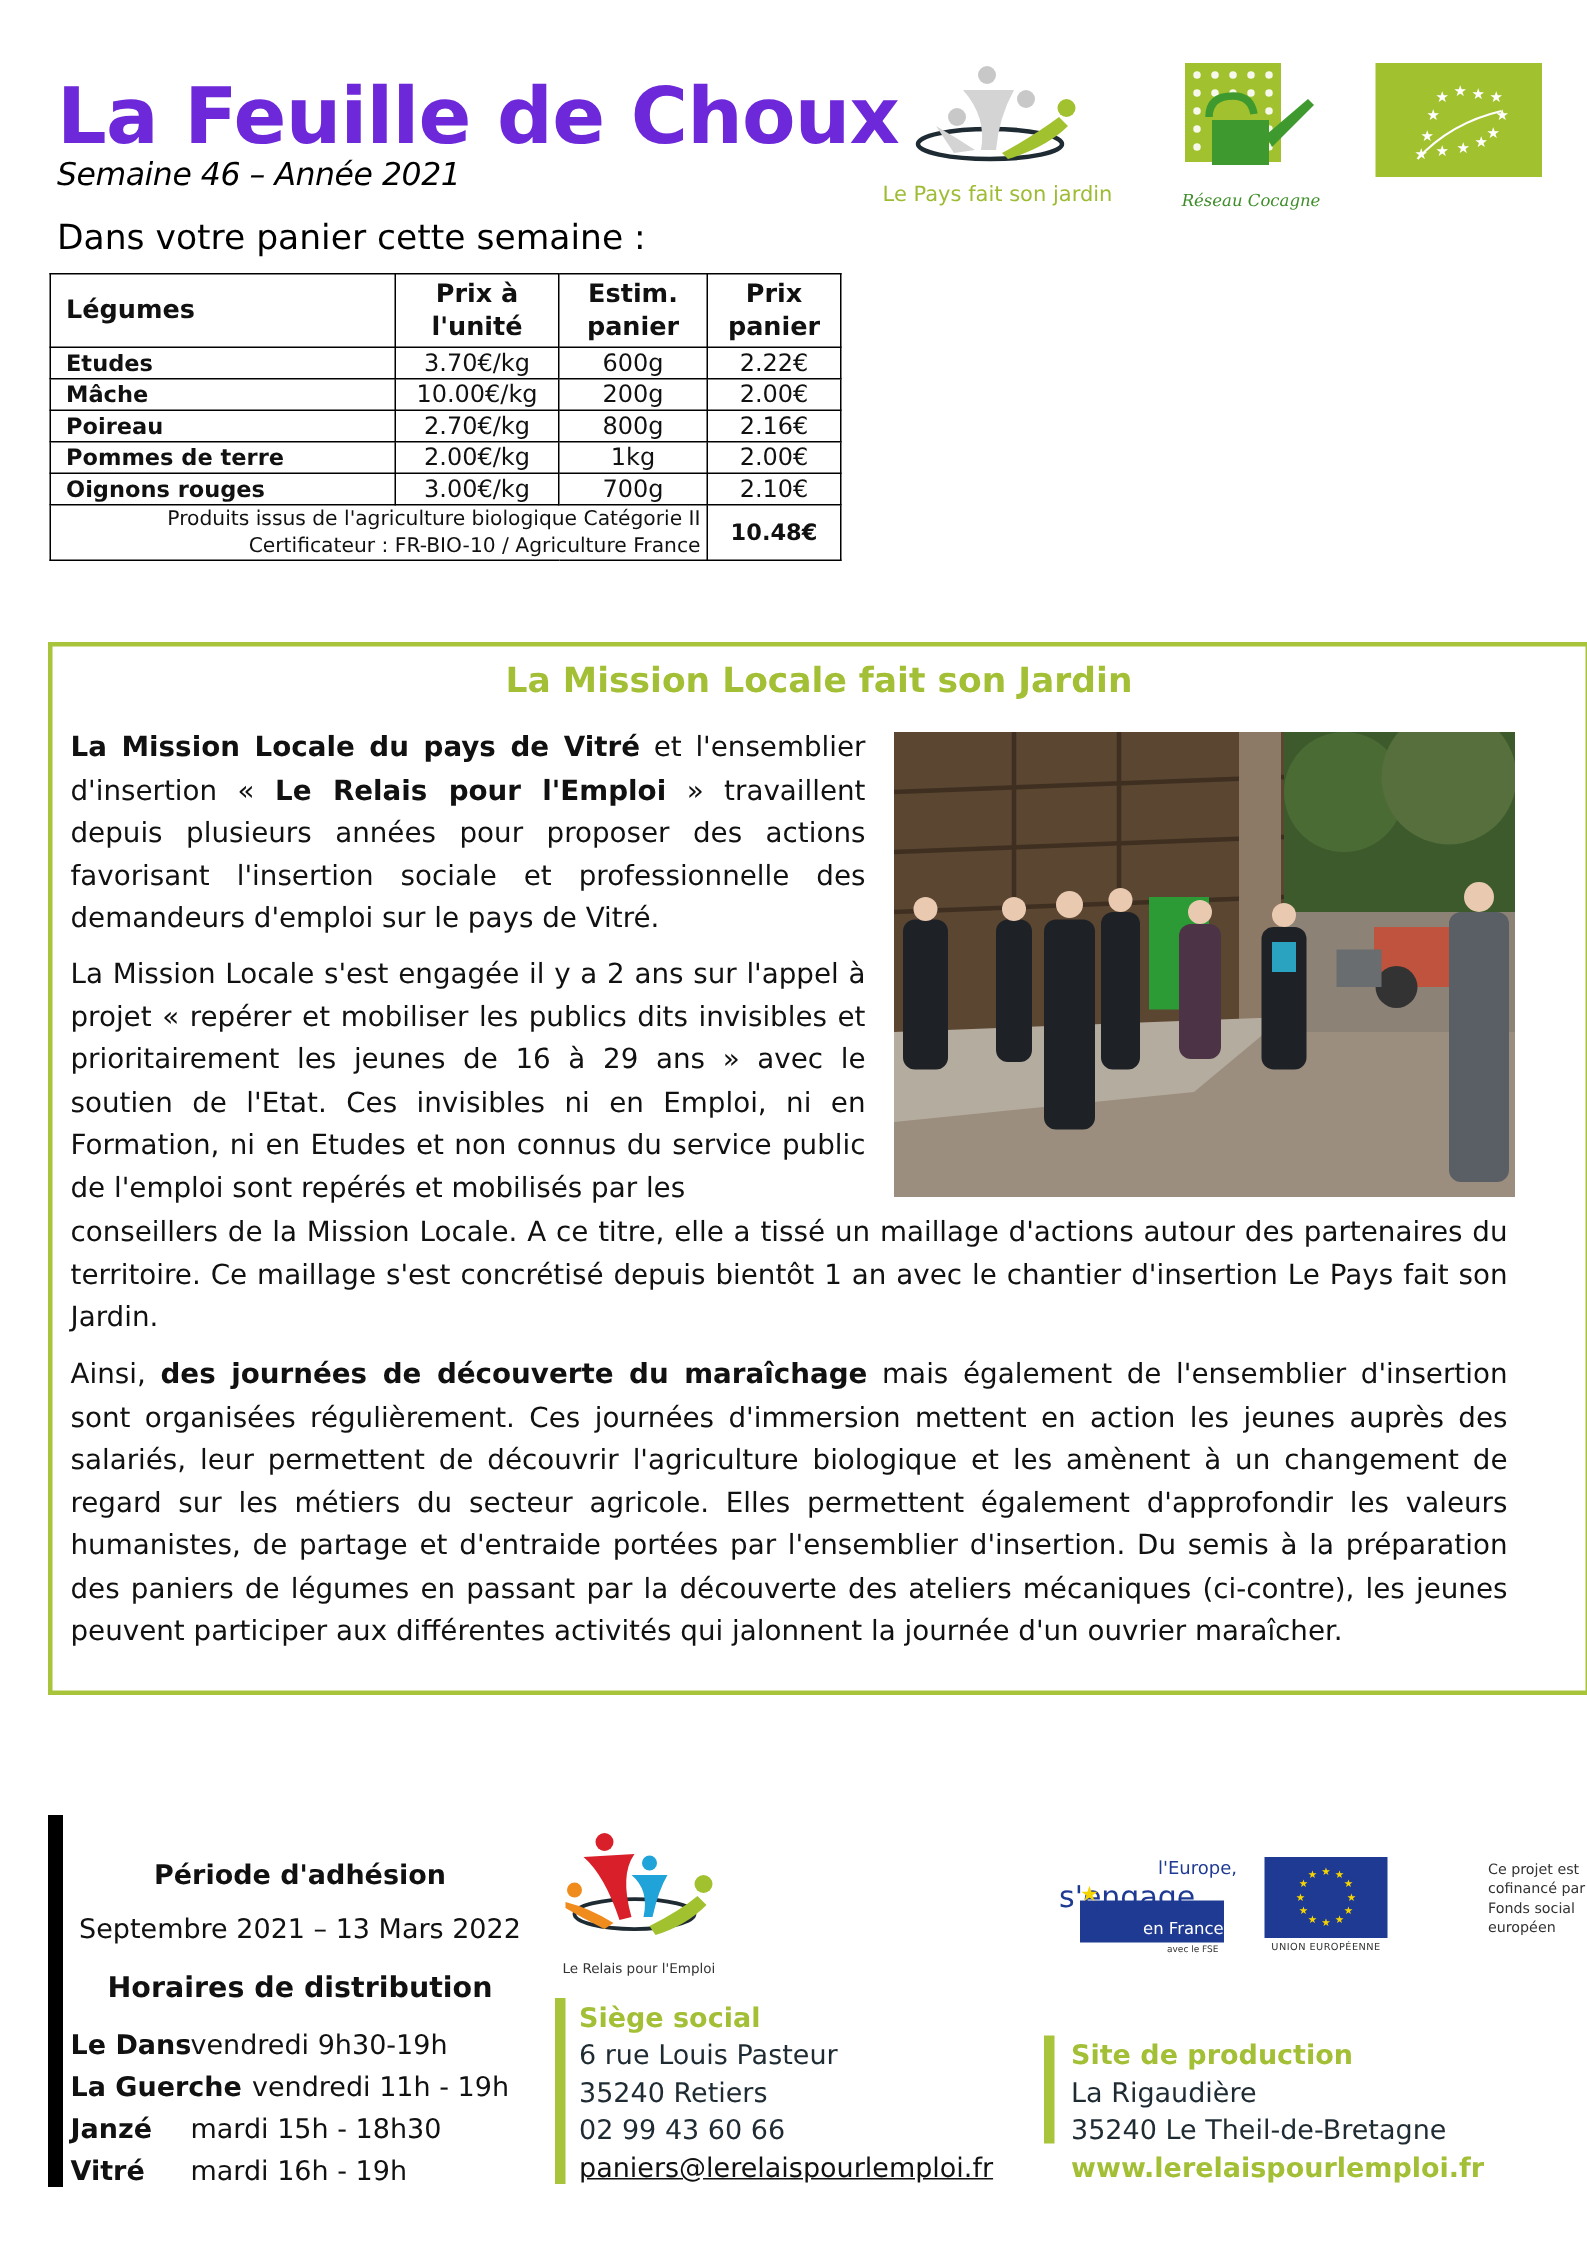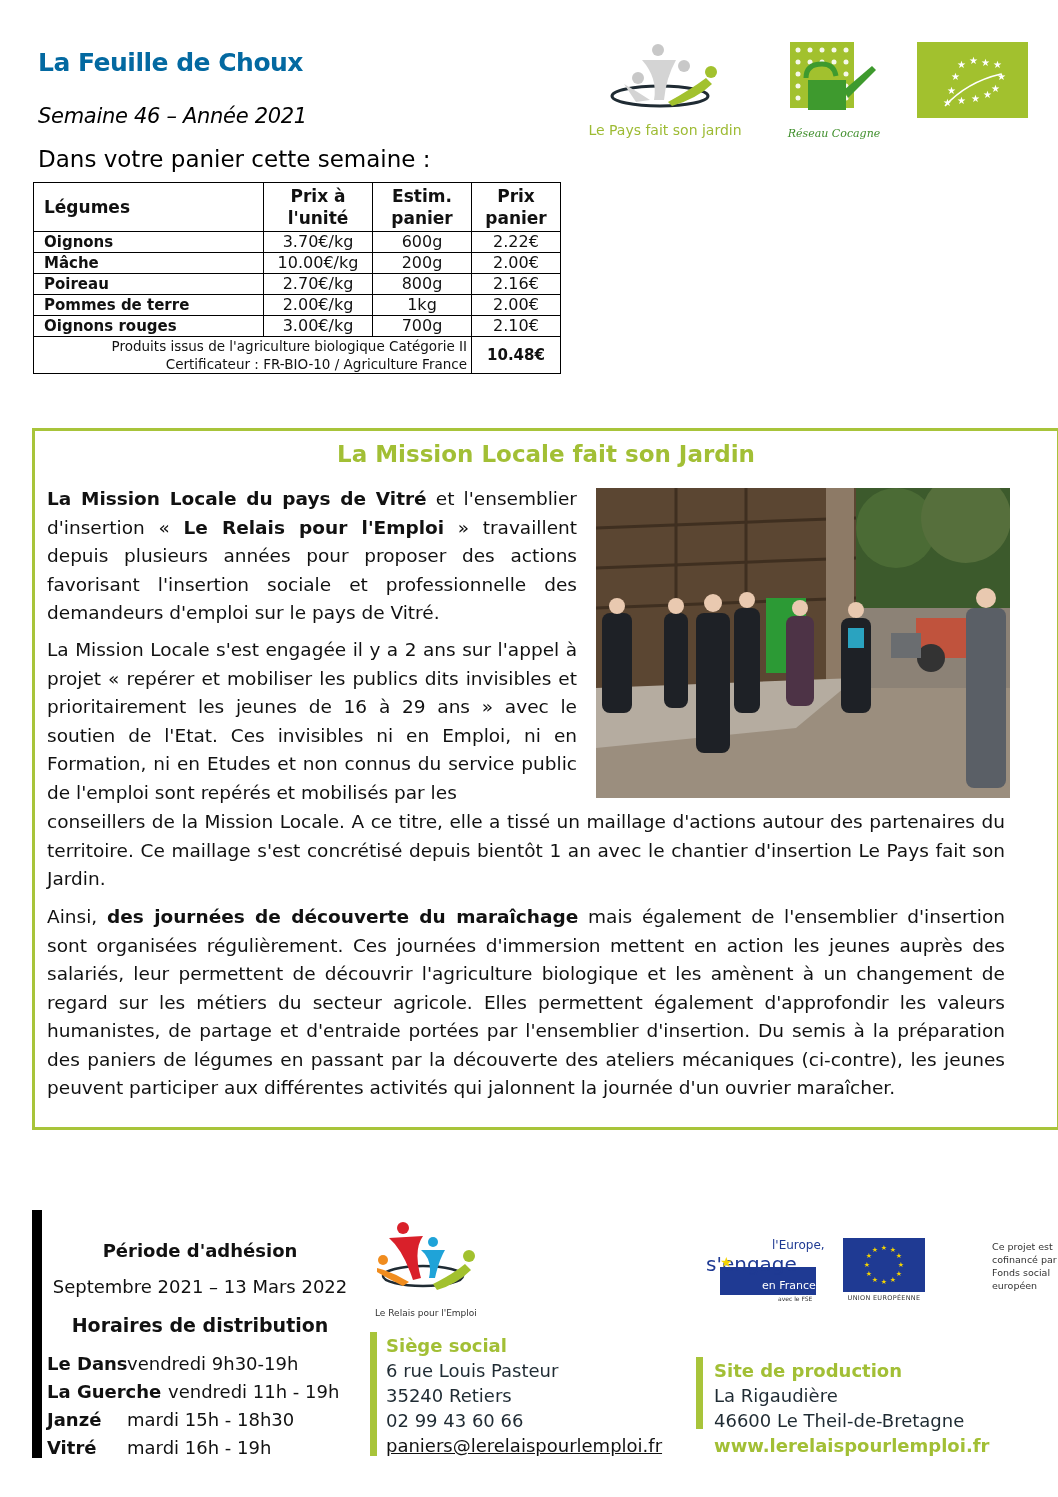--- a/index.html
+++ b/index.html
@@ -1,21 +1,21 @@
 <!DOCTYPE html>
 <html><head>
 <meta charset="utf-8">
 <style>
   html, body { margin: 0; padding: 0; background: #ffffff; }
   body { width: 1058px; height: 1497px; position: relative; overflow: hidden;
          font-family: "DejaVu Sans", sans-serif; color: #111; }
   .abs { position: absolute; }
 
   
-  .title { left: 38px; top: 48px; font-size: 25px; font-weight: bold; letter-spacing: -0.5px; color: #0369a1; }
+  .title { left: 38px; top: 48px; font-size: 52px; font-weight: bold; letter-spacing: -0.5px; color: #6d28d9; }
   .subtitle { left: 38px; top: 104px; font-size: 21px; font-style: italic; color: #000; letter-spacing: -0.3px; }
   .basket-heading { left: 38px; top: 146px; font-size: 23px; color: #000; }
 
   
   .logo-pays { left: 580px; top: 38px; width: 170px; height: 100px; text-align: center; }
   .logo-pays .caption { position: absolute; left: 0; right: 0; bottom: 0; font-size: 14px; color: #9dbb33; }
   .logo-reseau { left: 786px; top: 42px; width: 96px; height: 96px; }
   .logo-reseau .caption { position: absolute; left: 0; right: 0; bottom: -2px; font-size: 11px; font-style: italic; color: #3e8e2a; text-align: center; font-family: "DejaVu Serif", serif; }
   .logo-bio { left: 917px; top: 42px; width: 111px; height: 76px; background: #a2c12e; }
 
@@ -134,21 +134,21 @@
 
 <table class="veg">
   <tbody>
       <tr>
     <th class="left" style="width:215px">Légumes</th>
     <th style="width:100px">Prix à l'unité</th>
     <th style="width:90px">Estim. panier</th>
     <th style="width:80px">Prix panier</th>
   </tr>
   <tr>
-    <td class="name">Oignons</td>
+    <td class="name">Etudes</td>
     <td class="c">3.70€/kg</td>
     <td class="c">600g</td>
     <td class="c">2.22€</td>
   </tr>
   <tr>
     <td class="name">Mâche</td>
     <td class="c">10.00€/kg</td>
     <td class="c">200g</td>
     <td class="c">2.00€</td>
   </tr>
@@ -321,15 +321,15 @@
     </svg>
   </div>
   <div class="eu-caption">UNION EUROPÉENNE</div>
 </div>
 <div class="abs fse-text">Ce projet est cofinancé par le Fonds social européen</div>
 
 <div class="abs prod-bar"></div>
 <div class="abs contact prod">
   <div class="head">Site de production</div>
   <div>La Rigaudière</div>
-  <div>46600 Le Theil-de-Bretagne</div>
+  <div>35240 Le Theil-de-Bretagne</div>
   <a class="web">www.lerelaispourlemploi.fr</a>
 </div>
 
 </body></html>

